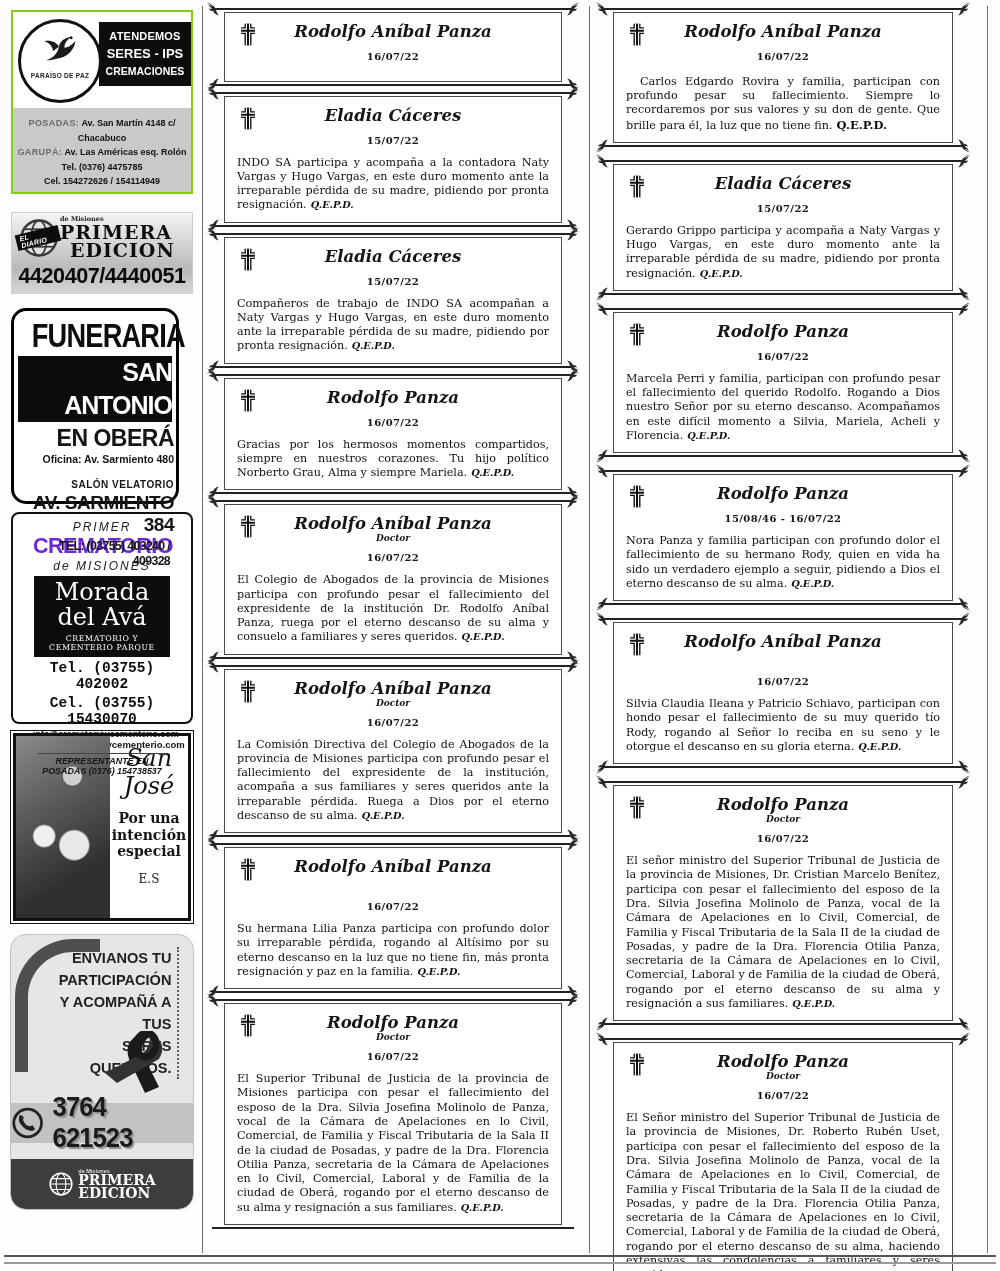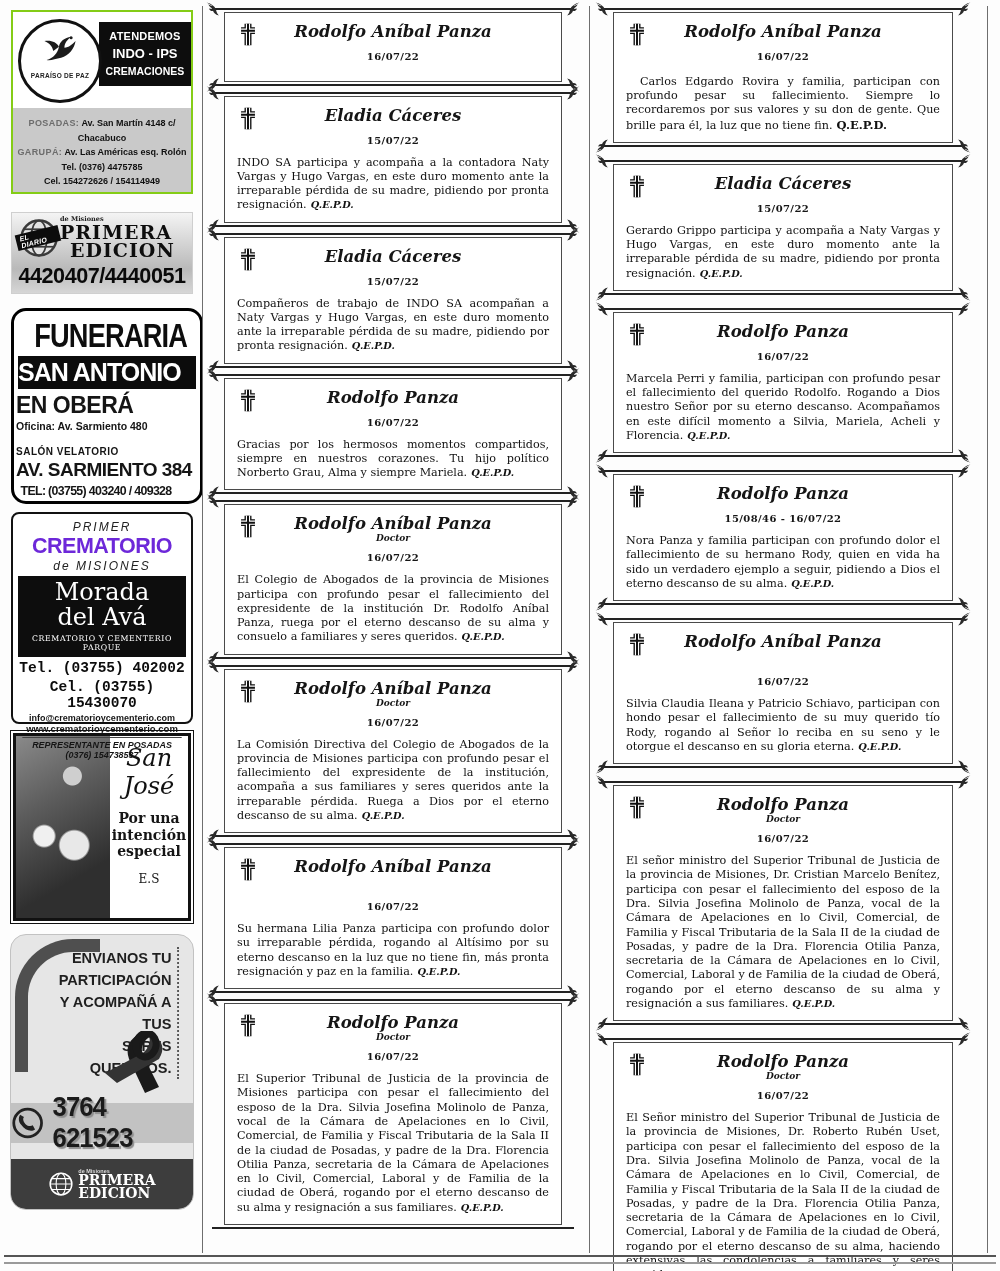--- a/index.html
+++ b/index.html
@@ -63,34 +63,34 @@
   .pe-ribbon{position:absolute;left:-2px;top:13px;background:#0c0c0c;color:#fff;font-style:italic;
        font-weight:700;font-size:7px;padding:1px 4px;transform:rotate(-14deg);letter-spacing:.3px;}
   .pe-name{position:absolute;left:48px;top:2px;right:2px;text-align:left;font-family:"DejaVu Serif",serif;}
   .pe-tag{font-size:6.5px;font-weight:700;color:#222;}
   .pe-n1,.pe-n2{font-weight:700;font-size:19px;line-height:18px;letter-spacing:1px;color:#0e0e0e;}
   .pe-n2{margin-left:10px;}
   .pe-phones{text-align:center;font-weight:700;font-size:22.5px;letter-spacing:-.5px;color:#0a0a0a;
        margin-top:4px;transform:scaleX(.96);}
 
   
-  .funeraria{width:192px;margin:14px 0 0 3px;border:3px solid #000;border-radius:15px;background:#fff;
-       text-align:left;padding:6px 2px 7px;height:196px;}
+  .funeraria{width:168px;margin:14px 0 0 3px;border:3px solid #000;border-radius:15px;background:#fff;
+       text-align:right;padding:6px 2px 7px;height:196px;}
   .fu-1{font-weight:700;font-size:34px;line-height:36px;letter-spacing:-1px;transform:scaleX(.8);color:#0d0d0d;}
   .fu-2{background:#0c0c0c;color:#fff;font-weight:700;font-size:25px;line-height:33px;margin:3px 2px;
        letter-spacing:-1px;}
   .fu-3{font-weight:700;font-size:23px;letter-spacing:-.5px;margin-top:2px;}
   .fu-4{font-weight:700;font-size:10.5px;margin-top:1px;}
   .fu-5{font-weight:700;font-size:10px;letter-spacing:.5px;margin-top:14px;}
   .fu-6{font-weight:700;font-size:19px;letter-spacing:-.5px;margin-top:2px;}
   .fu-7{font-weight:700;font-size:13px;letter-spacing:-.7px;margin-top:2px;transform:scaleX(.95);}
 
   
   .crematorio{width:182px;margin:8px 0 0 3px;border:2px solid #111;border-radius:8px;background:#fff;
-       text-align:center;padding:6px 4px;height:212px;}
+       text-align:center;padding:6px 20px;height:212px;}
   .cr-1{font-style:italic;font-size:12px;font-weight:400;letter-spacing:2px;color:#222;}
   .cr-2{font-weight:700;font-size:21.5px;letter-spacing:-.5px;color:#6d28d9;}
   .cr-3{font-style:italic;font-size:12px;letter-spacing:2px;color:#222;margin-bottom:3px;}
   .cr-black{background:#0d0d0d;color:#fff;margin:0 1px;padding:4px 0 5px;font-family:"DejaVu Serif",serif;}
   .cr-m1,.cr-m2{font-size:24px;line-height:25px;font-weight:400;}
   .cr-m3{font-size:7.8px;letter-spacing:.6px;margin-top:4px;}
   .cr-4,.cr-5{font-weight:700;font-size:14.5px;margin-top:3px;color:#0c0c0c;font-family:Liberation Mono, monospace;}
   .cr-6{font-weight:700;font-size:9px;margin-top:2px;}
   .cr-7{font-weight:700;font-size:9.5px;}
   .cr-8{border-top:1px solid #444;margin:3px 2px 0;padding-top:2px;font-style:italic;font-weight:700;
@@ -137,21 +137,21 @@
       <div class="pz-logo">
         <svg viewBox="0 0 40 36">
           <path d="M8 27 C14 25 18 21 19 15 C20 10 24 7 30 6 C25 10 24 13 24 16 C28 16 31 13 34 10 C33 17 28 23 21 25 C16 26 11 28 8 27 Z" fill="#1c1c1c"></path>
           <path d="M19 15 C17 11 12 9 6 10 C11 12 13 15 14 19 Z" fill="#1c1c1c"></path>
           <circle cx="30" cy="7" r="1.4" fill="#1c1c1c"></circle>
         </svg>
         <div class="pz-logo-text">PARAÍSO DE PAZ</div>
       </div>
       <div class="pz-banner">
         <div class="pz-b1">ATENDEMOS</div>
-        <div class="pz-b2">INDO - IPS</div>
+        <div class="pz-b2">SERES - IPS</div>
         <div class="pz-b3">CREMACIONES</div>
       </div>
     </div>
     <div class="pz-info">
       <div><span class="pz-label">POSADAS:</span> <span>Av. San Martín 4148 c/ Chacabuco</span></div>
       <div><span class="pz-label">GARUPÁ:</span> <span>Av. Las Américas esq. Rolón</span></div>
       <div>Tel. (0376) 4475785</div>
       <div>Cel. 154272626 / 154114949</div>
       <div>paraisodepaz@gmail.com</div>
     </div>

